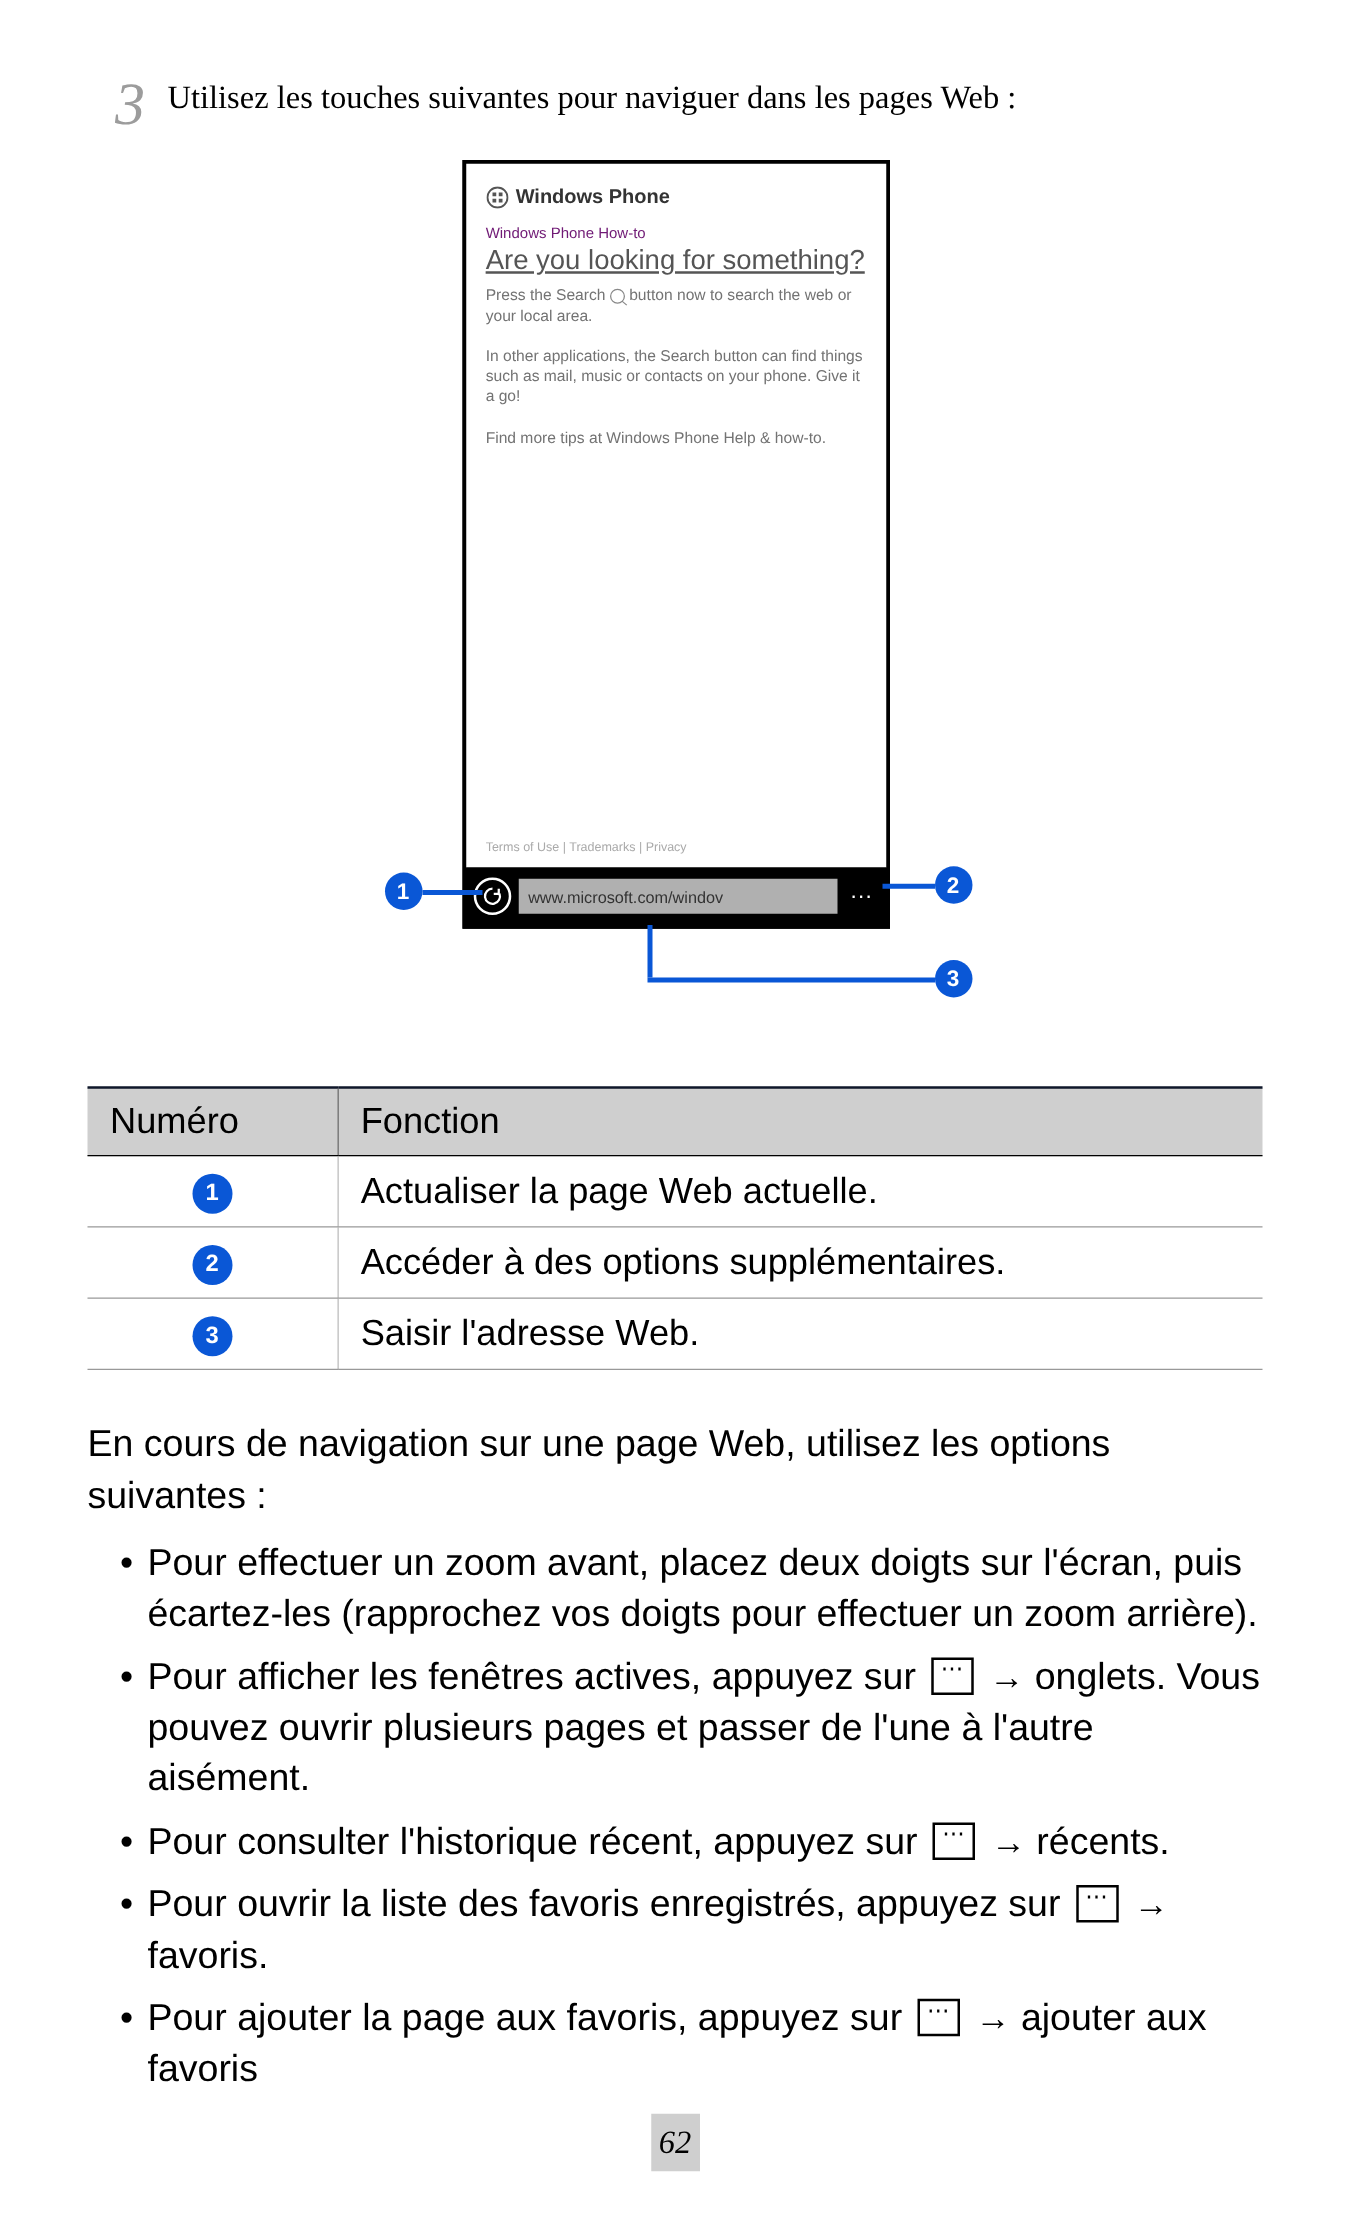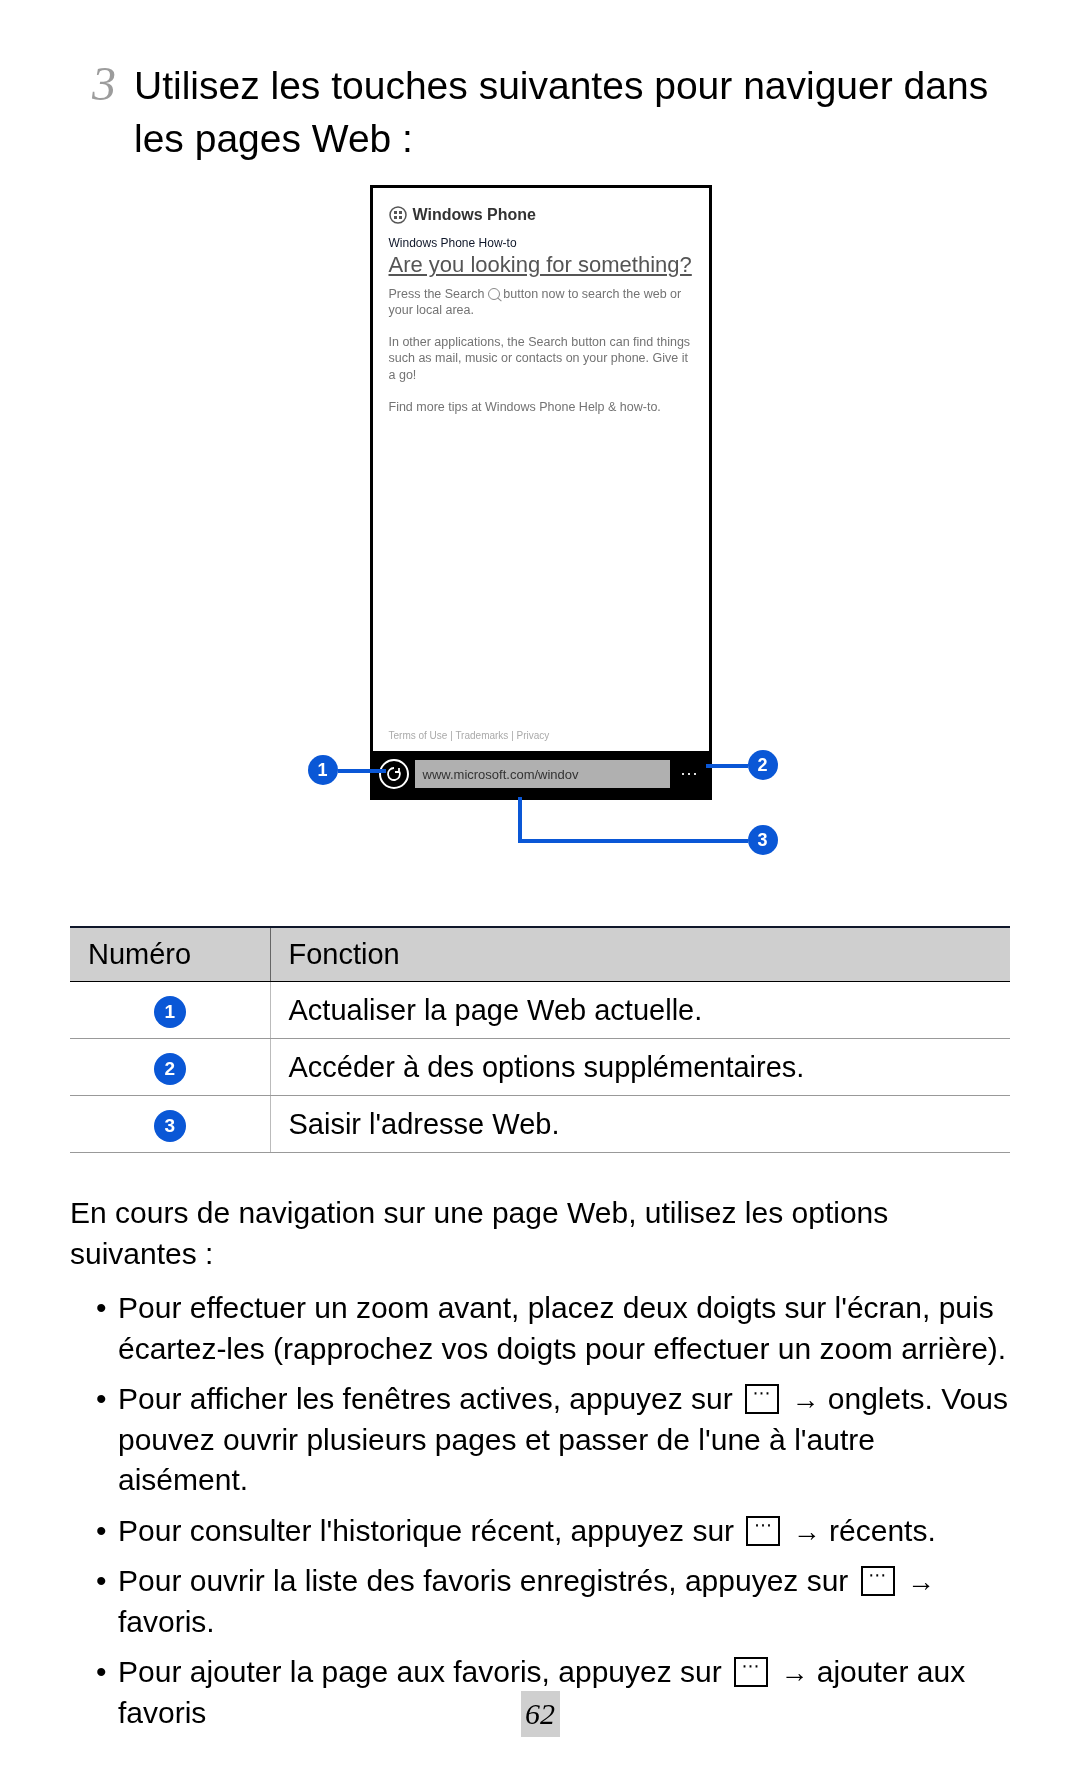--- a/index.html
+++ b/index.html
@@ -1,33 +1,33 @@
 <!DOCTYPE html>
 <html><head>
 <meta charset="utf-8">
 <style>
   * { box-sizing: border-box; margin: 0; padding: 0; }
   html, body { width: 1080px; height: 1771px; background: #fff; font-family: "Segoe UI", Arial, sans-serif; color: #000; }
   .page { position: relative; width: 1080px; height: 1771px; padding: 60px 70px 40px 70px; }
 
   .step-row { display: flex; align-items: flex-start; gap: 18px; margin-bottom: 20px; }
   .step-num { font-family: Georgia, "Times New Roman", serif; font-style: italic; font-size: 48px; color: #9c9c9c; line-height: 1; min-width: 46px; text-align: right; }
-  .step-text { font-size: 39px; line-height: 1.35; }
+  .step-text { font-size: 26px; line-height: 1.35; font-family: Liberation Serif, serif; }
 
   .screenshot-wrap { position: relative; width: 565px; height: 705px; margin: 10px auto 36px auto; }
 
   .phone-frame {
     position: absolute; left: 112px; top: 0;
     width: 342px; height: 615px;
     border: 3px solid #000; background: #000;
     display: flex; flex-direction: column;
   }
   .phone-content { flex: 1; background: #fff; padding: 18px 16px 10px 16px; font-size: 14px; color: #666; display: flex; flex-direction: column; }
   .wp-header { display: flex; align-items: center; gap: 6px; color: #333; font-weight: 600; font-size: 16px; margin-bottom: 12px; }
-  .wp-subhead { font-size: 12px; color: #0f172a; margin-bottom: 2px; }
+  .wp-subhead { font-size: 12px; color: #701a75; margin-bottom: 2px; }
   .wp-title { font-size: 22px; color: #555; line-height: 1.15; margin-bottom: 8px; text-decoration: underline; }
   .wp-para { font-size: 12.5px; color: #737373; line-height: 1.3; margin-bottom: 16px; }
   .wp-links { font-size: 10px; color: #aaa; }
 
   .phone-bottombar { height: 46px; background: #000; display: flex; align-items: center; padding: 4px 6px; gap: 6px; }
   .refresh-btn {
     width: 30px; height: 30px; border: 2px solid #fff; border-radius: 50%;
     display:flex; align-items:center; justify-content:center; color:#fff; font-size:16px;
   }
   .addr-field {
@@ -84,21 +84,21 @@
     line-height:18px; font-size:18px; letter-spacing:1px;
   }
   .menu-icon::before { content:"⋯"; position:relative; top:-2px; }
   .arrow { font-size:28px; }
   strong.kw { font-weight:normal; }
 
   .footer { position:absolute; bottom:34px; left:0; width:100%; text-align:center; }
   .footer-section { font-style:italic; font-size:22px; color:#444; font-family: Georgia, serif; margin-bottom:4px; }
   .footer-page {
     display:inline-block; width:39px; height:46px; background:#cfcfcf; font-family: Georgia, serif;
-    font-style:italic; font-size:30px; line-height:46px;
+    font-style:italic; font-size:26px; line-height:46px;
   }
   .inline-search-icon { display:inline-block; width:12px; height:12px; border:1px solid #888; border-radius:50%; vertical-align:middle; position:relative; }
   .inline-search-icon::after{ content:""; position:absolute; width:5px; height:1px; background:#888; bottom:-1px; right:-3px; transform:rotate(40deg); }
 </style>
 </head>
 <body>
 
 <div class="page">
 
   <div class="step-row">

